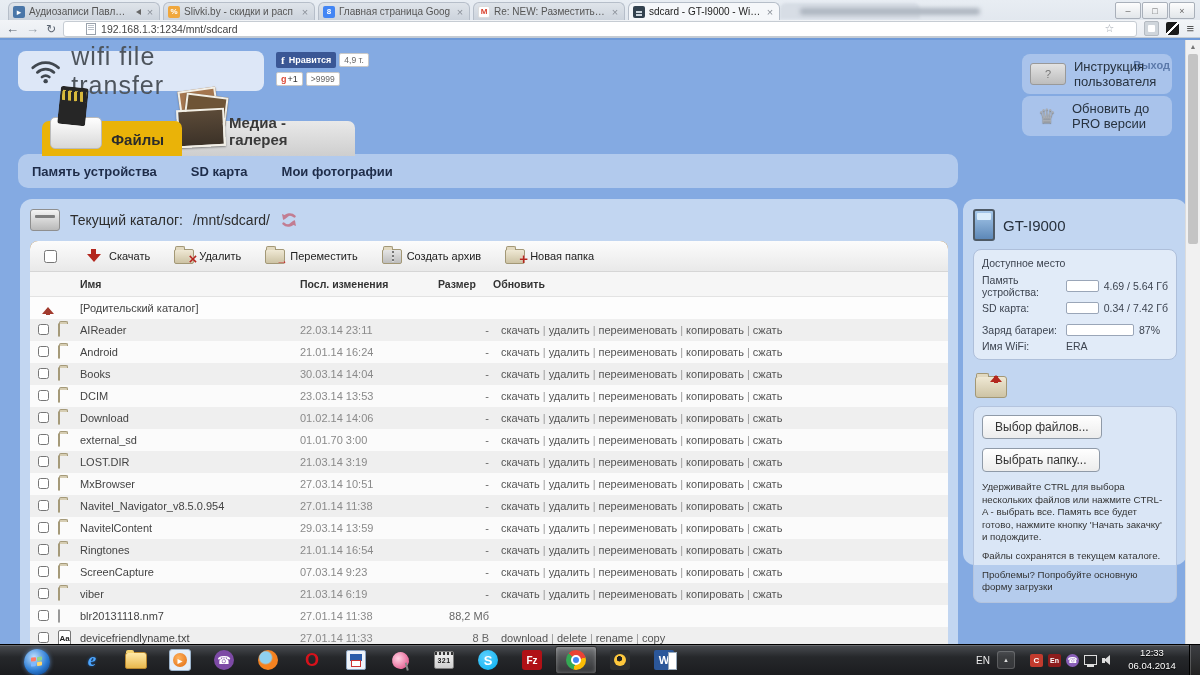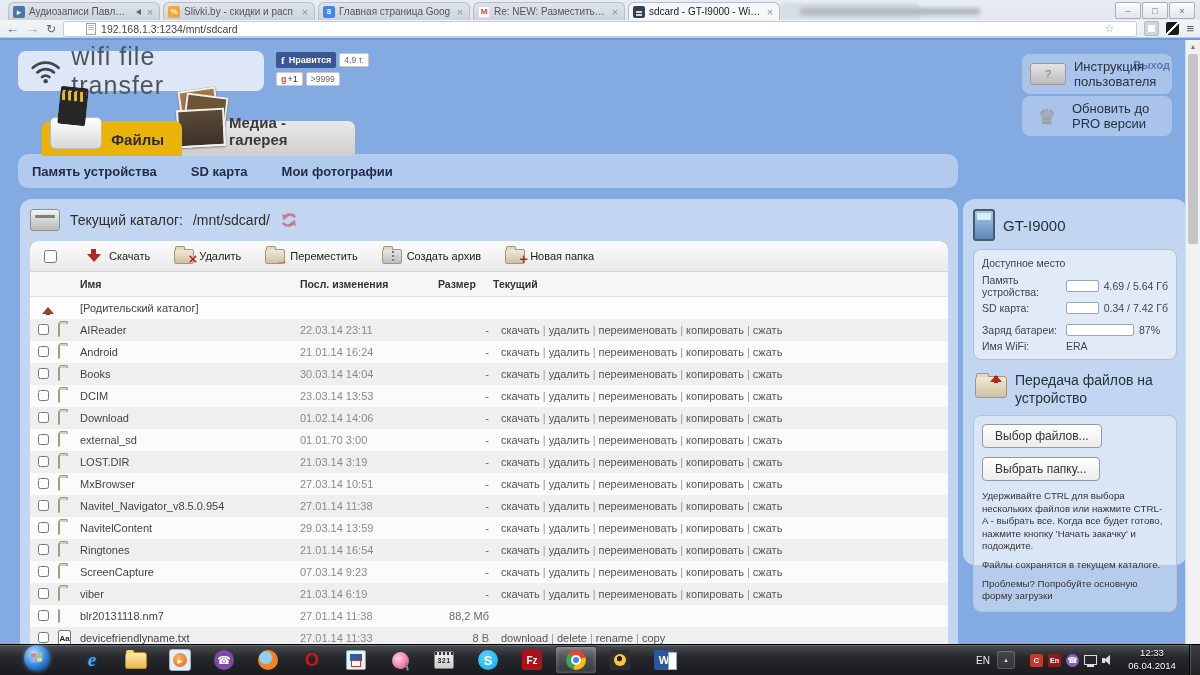--- a/index.html
+++ b/index.html
@@ -165,21 +165,21 @@
   .hint:last-child{margin-bottom:0;}
 
   
   .pgsb{position:absolute;top:0;right:0;bottom:-10px;width:14px;background:#f1f1f1;border-left:1px solid #dcdcdc;}
   .pgsb-up{height:13px;display:flex;align-items:center;justify-content:center;font-size:7px;color:#777;}
   .pgsb-up::before{content:"▲";}
   .pgsb-thumb{position:absolute;top:14px;left:2px;right:2px;height:190px;background:#c4c4c4;border-radius:2px;}
 
   
   .taskbar{position:absolute;left:0;right:0;bottom:0;height:30px;background:linear-gradient(#4a4d52,#26282b 40%,#1b1c1f);
-    border-top:1px solid #000;box-shadow:inset 0 1px 0 rgba(255,255,255,.18);display:flex;align-items:flex-start;padding-left:16px;}
+    border-top:1px solid #000;box-shadow:inset 0 1px 0 rgba(255,255,255,.18);display:flex;align-items:flex-end;padding-left:16px;}
   .orb{width:26px;height:26px;border-radius:50%;margin:0 20px 0 8px;position:relative;
     background:radial-gradient(circle at 38% 32%,#bfe0ff,#2f7fd6 55%,#0a3f86 90%);box-shadow:0 0 4px rgba(120,180,255,.6);}
   .orb .fl{position:absolute;top:8px;left:7px;width:12px;height:10px;display:grid;grid-template-columns:5px 5px;grid-template-rows:4px 4px;gap:1px;transform:skewY(-6deg);}
   .orb .fl i{border-radius:1px;}
   .orb .fl i:nth-child(1){background:#ff7a66;}
   .orb .fl i:nth-child(2){background:#8fd68a;}
   .orb .fl i:nth-child(3){background:#7fb8ff;}
   .orb .fl i:nth-child(4){background:#ffd76e;}
   .tb-apps{display:flex;align-items:center;height:100%;}
   .tb-app{width:42px;height:28px;display:flex;align-items:center;justify-content:center;border-radius:3px;margin:0 1px;}
@@ -406,21 +406,21 @@
               </span>
               <span>Новая папка</span>
             </span>
           </div>
         <div class="grid thead">
             <span></span>
             <span></span>
             <span>Имя</span>
             <span>Посл. изменения</span>
             <span>Размер</span>
-            <span>Текущий</span>
+            <span>Обновить</span>
           </div>
         <div class="grid parent-row">
           <span class="up-arrow"></span>
           <span class="cell-name" style="grid-column:3/7">[Родительский каталог]</span>
         </div>
         <div>
             <div class="grid row odd">
               <span><input type="checkbox" style=""></span>
               <span><span class="icon-folder"></span></span>
               <span class="cell-name">AIReader</span>
@@ -572,26 +572,25 @@
         <div class="wifi-row">
           <span class="meter-label">Имя WiFi:</span>
           <span class="meter-val">ERA</span>
         </div>
       </div>
 
       <div class="upload-head">
         <span class="upload-folder">
             <span class="ua"></span>
           </span>
-        <span class="upload-title">Передача файлов на устройство</span>
       </div>
       <div class="upload-box">
         <div><span class="side-btn">Выбор файлов...</span></div>
         <div><span class="side-btn">Выбрать папку...</span></div>
-        <p class="hint">Удерживайте CTRL для выбора нескольких файлов или нажмите CTRL-A - выбрать все. Когда все будет готово, нажмите кнопку 'Начать закачку' и подождите.</p>
+        <p class="hint">Удерживайте CTRL для выбора нескольких файлов или нажмите CTRL-A - выбрать все. Память все будет готово, нажмите кнопку 'Начать закачку' и подождите.</p>
         <p class="hint">Файлы сохранятся в текущем каталоге.</p>
         <p class="hint">Проблемы? Попробуйте основную форму загрузки</p>
       </div>
     </div>
 
     <div class="pgsb">
       <div class="pgsb-up"></div>
       <div class="pgsb-thumb"></div>
     </div>
   </div>

